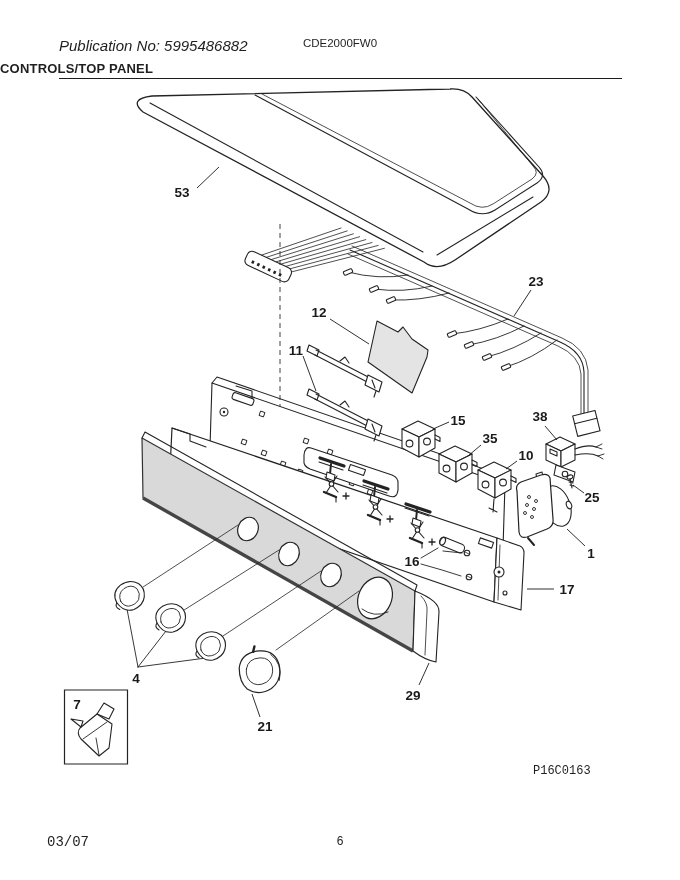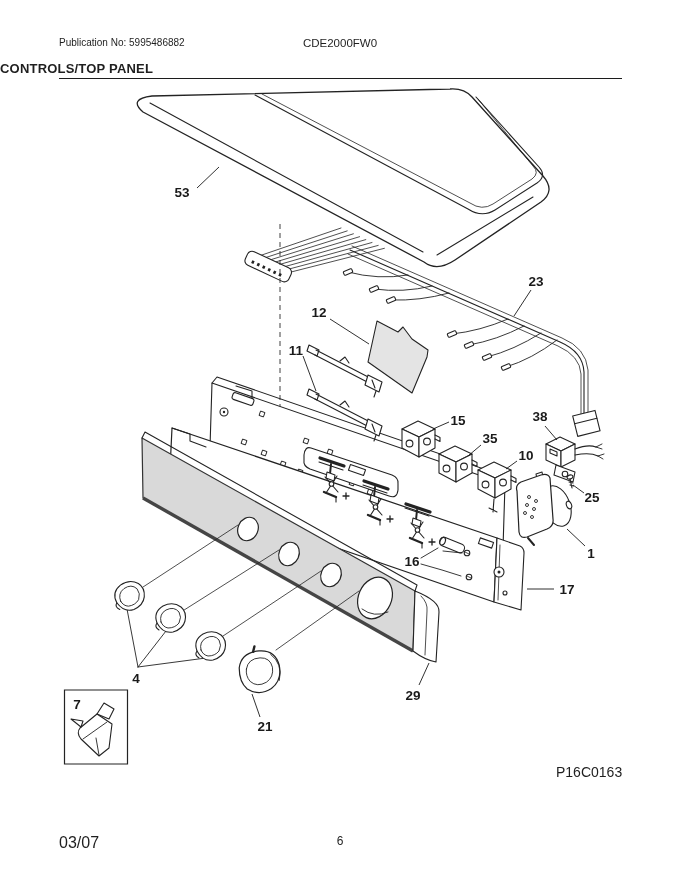--- a/index.html
+++ b/index.html
@@ -1,24 +1,24 @@
 <!DOCTYPE html>
 <html><head>
 <meta charset="utf-8">
 <style>
   html,body{margin:0;padding:0;}
   body{width:680px;height:880px;background:#ffffff;position:relative;overflow:hidden;
        font-family:"Liberation Sans", sans-serif;color:#1f1f1f;}
   .abs{position:absolute;}
-  .pub{left:59px;top:37px;font-size:10px;}
+  .pub{left:59px;top:37px;font-size:15px;font-style:italic;}
   .model{left:0;right:0;top:37px;text-align:center;font-size:11.5px;}
   .title{left:0;right:0;top:61px;text-align:left;font-size:13px;font-weight:bold;letter-spacing:.2px;}
   .rule{left:59px;top:78px;width:563px;height:1.4px;background:#1c1c1c;}
-  .figcode{left:556px;top:764px;font-size:14px;}
-  .date{left:59px;top:834px;font-size:16px;}
+  .figcode{left:533px;top:764px;font-size:12px;font-family:Liberation Mono, monospace;}
+  .date{left:47px;top:834px;font-size:14px;font-family:Liberation Mono, monospace;}
   .pagenum{left:0;right:0;top:834px;text-align:center;font-size:12px;}
   svg{position:absolute;left:0;top:0;}
   svg *{vector-effect:non-scaling-stroke;}
   .ln{fill:none;stroke:#232323;stroke-width:1.1;stroke-linecap:round;stroke-linejoin:round;}
   .fw{fill:#ffffff;stroke:#232323;stroke-width:1.1;stroke-linejoin:round;}
   .callout{font-family:"Liberation Sans",sans-serif;font-size:13.5px;font-weight:bold;fill:#1a1a1a;
            text-anchor:middle;}
 </style>
 </head>
 <body>

